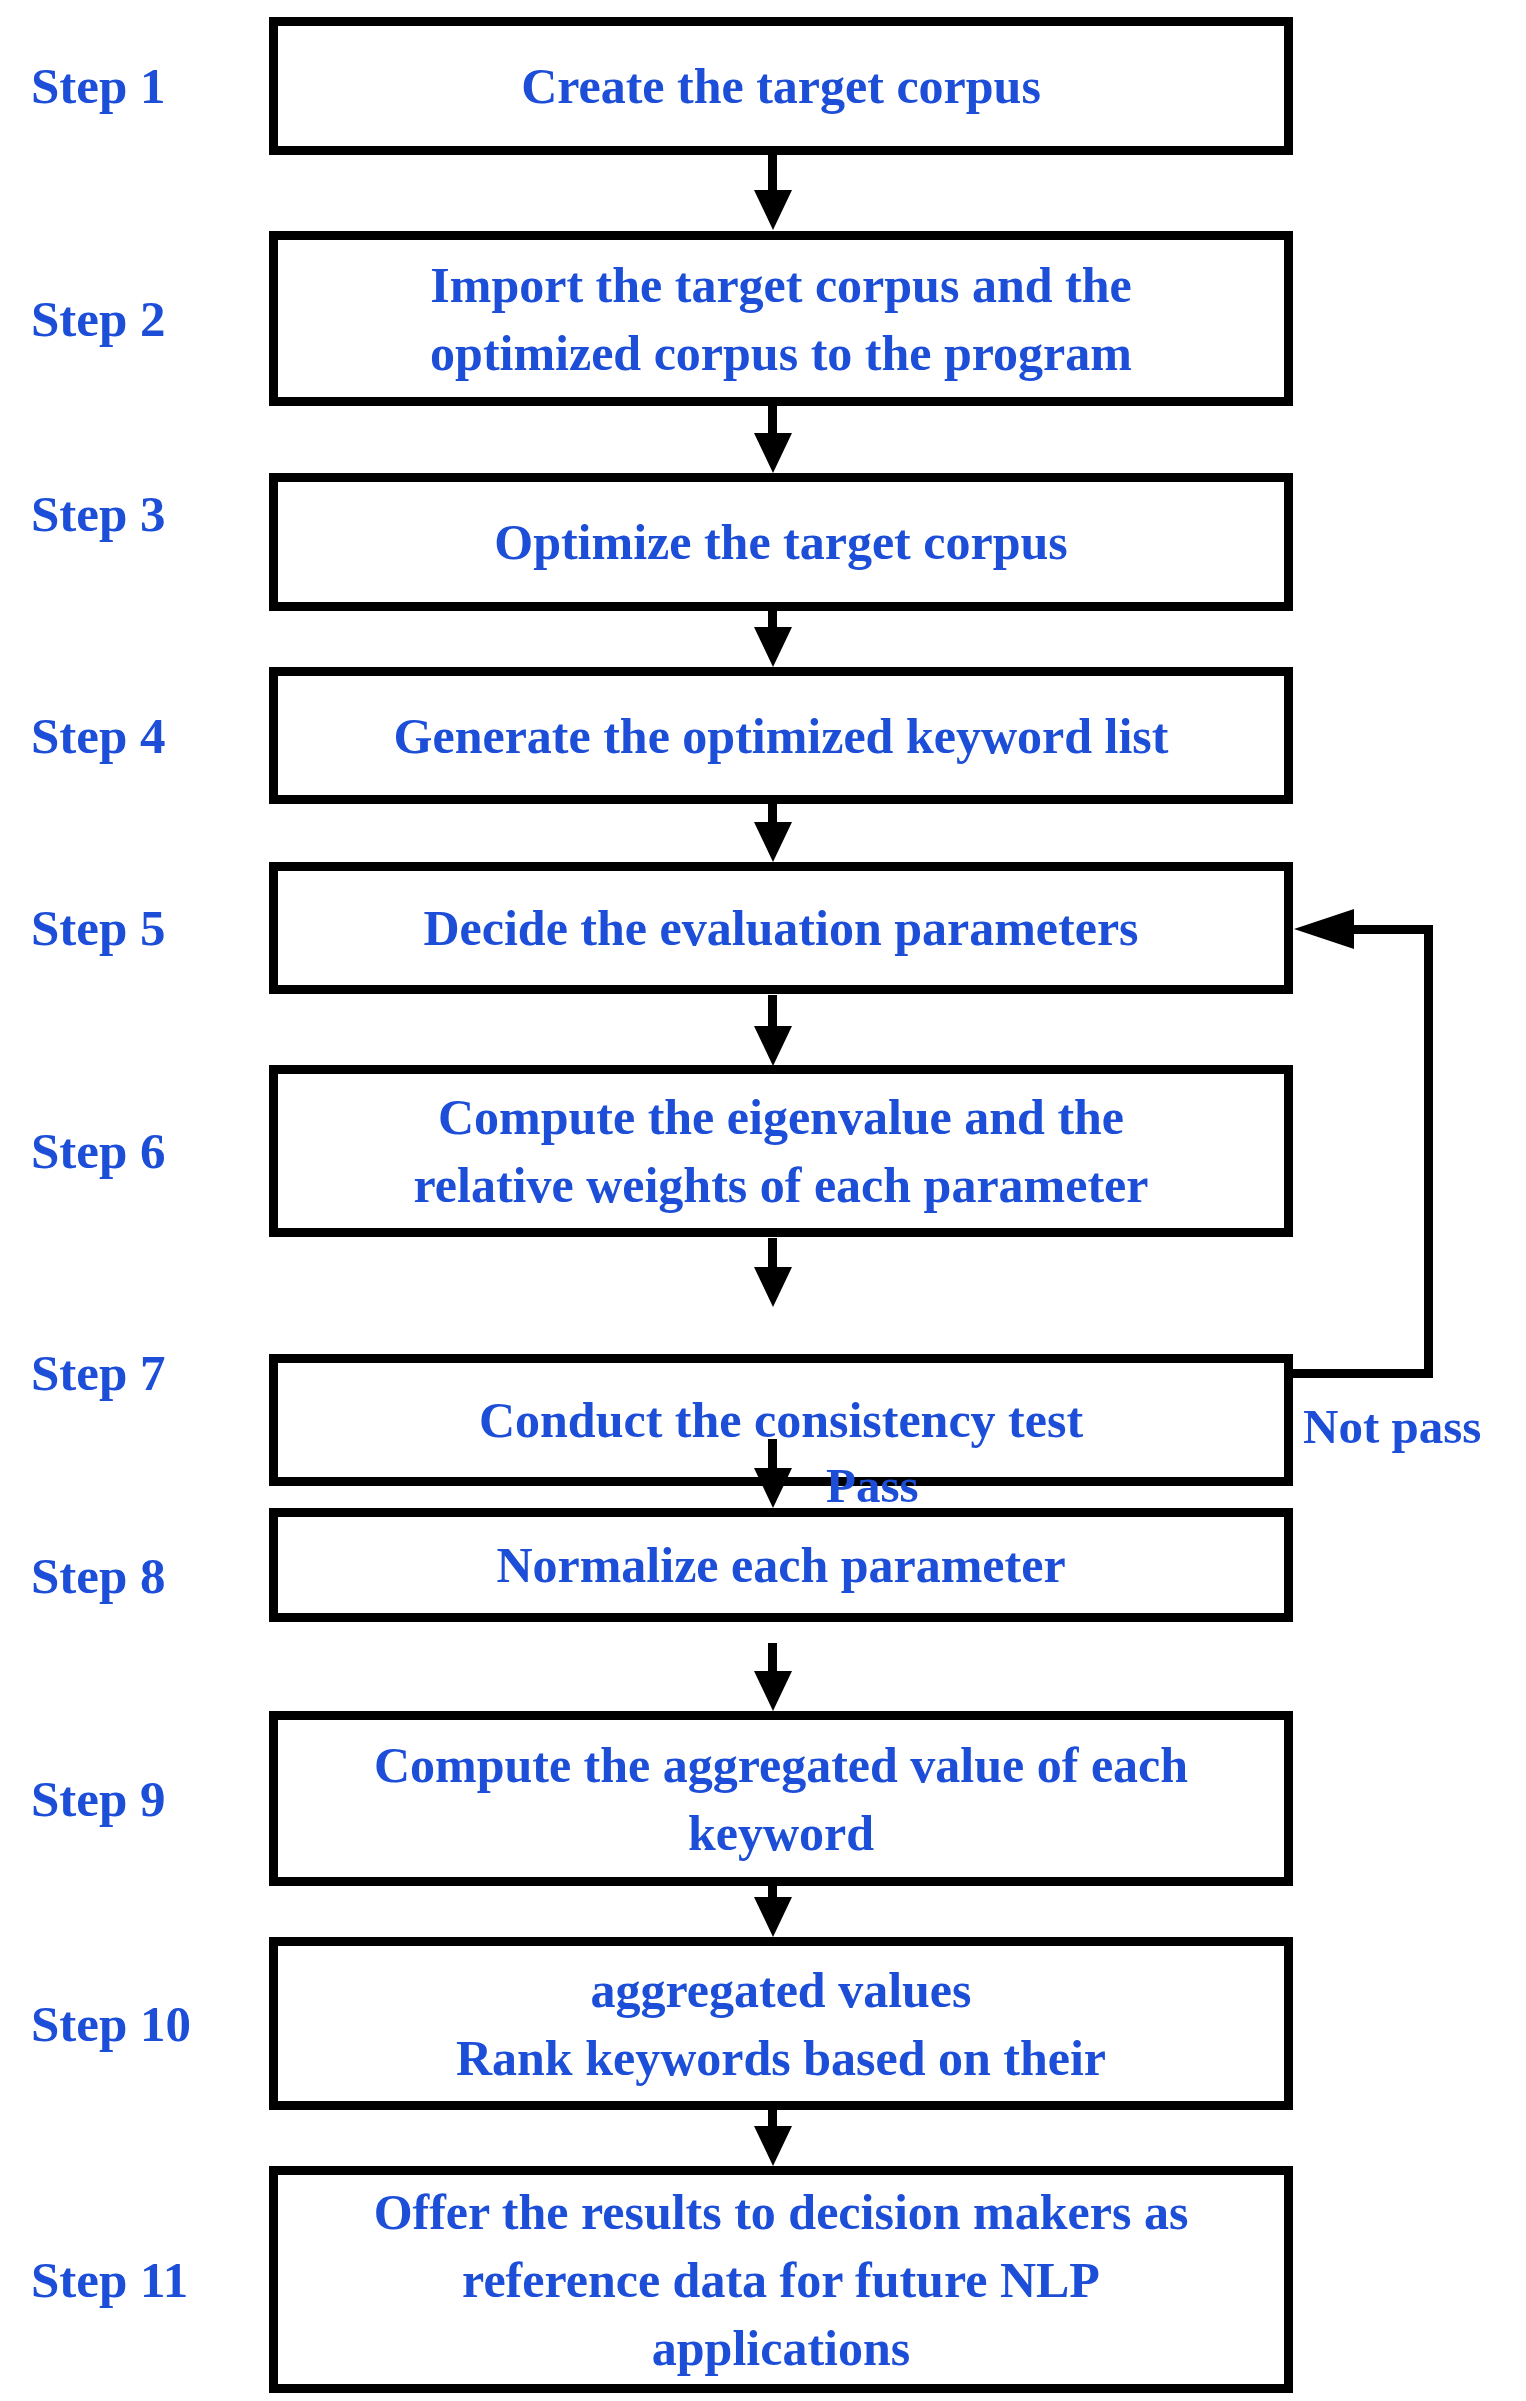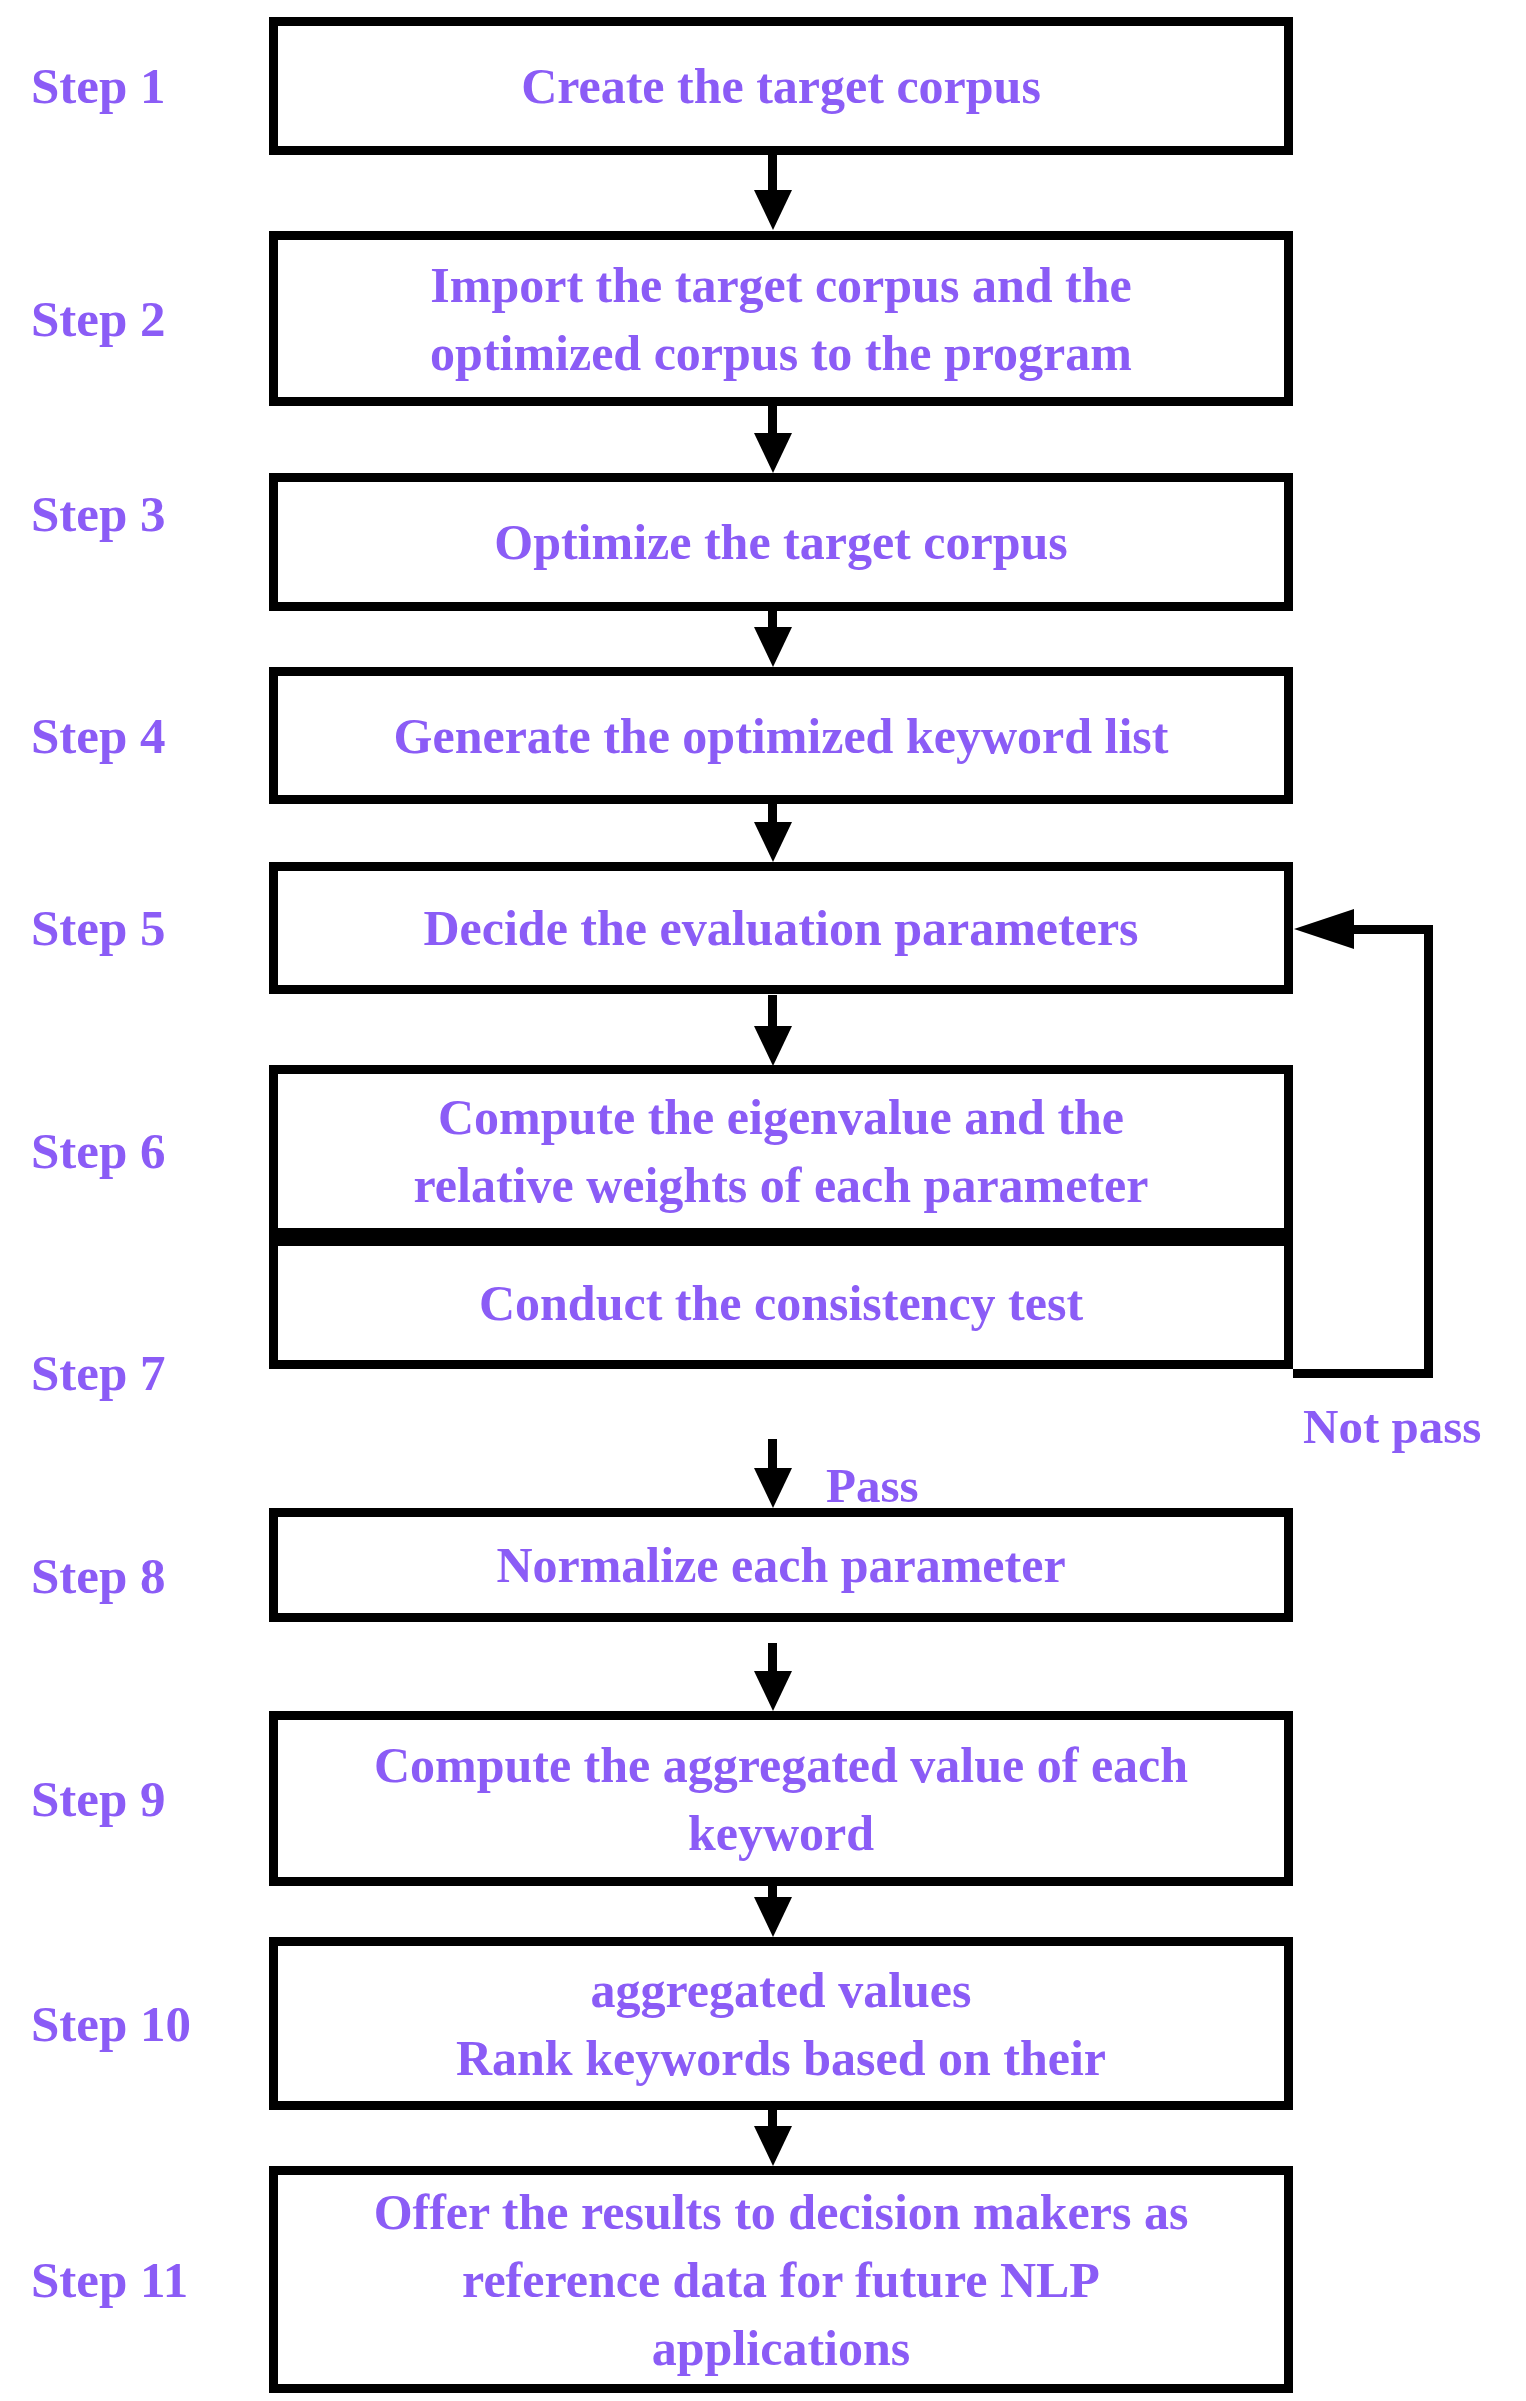--- a/index.html
+++ b/index.html
@@ -6,21 +6,21 @@
     margin: 0;
     padding: 0;
     background: #ffffff;
   }
   #canvas {
     position: relative;
     width: 1527px;
     height: 2401px;
     background: #ffffff;
     font-family: "Liberation Serif", "DejaVu Serif", serif;
-    color: #8b5cf6;
+    color: #1d4ed8;
   }
   .box {
     position: absolute;
     left: 269px;
     width: 1024px;
     box-sizing: border-box;
     border: 9.2px solid #000000;
     background: #ffffff;
     display: flex;
     flex-direction: column;
@@ -139,21 +139,21 @@
   <div class="box" style="top:1065px;height:172px">
     <div class="bline">Compute the eigenvalue and the</div>
     <div class="bline">relative weights of each parameter</div>
   </div>
   <div class="varrow" style="top:1238px;height:69px">
     <div class="stem"></div>
     <div class="head"></div>
   </div>
 
   <div class="step-label" style="top:1307px;height:132px">Step 7</div>
-  <div class="box" style="top:1237px;height:132px">
+  <div class="box" style="top:1354px;height:132px">
     <div class="bline">Conduct the consistency test</div>
   </div>
   <div class="varrow" style="top:1439px;height:69px">
     <div class="stem"></div>
     <div class="head"></div>
   </div>
 
   <div class="step-label" style="top:1508px;height:135px">Step 8</div>
   <div class="box" style="top:1508px;height:114px">
     <div class="bline">Normalize each parameter</div>

